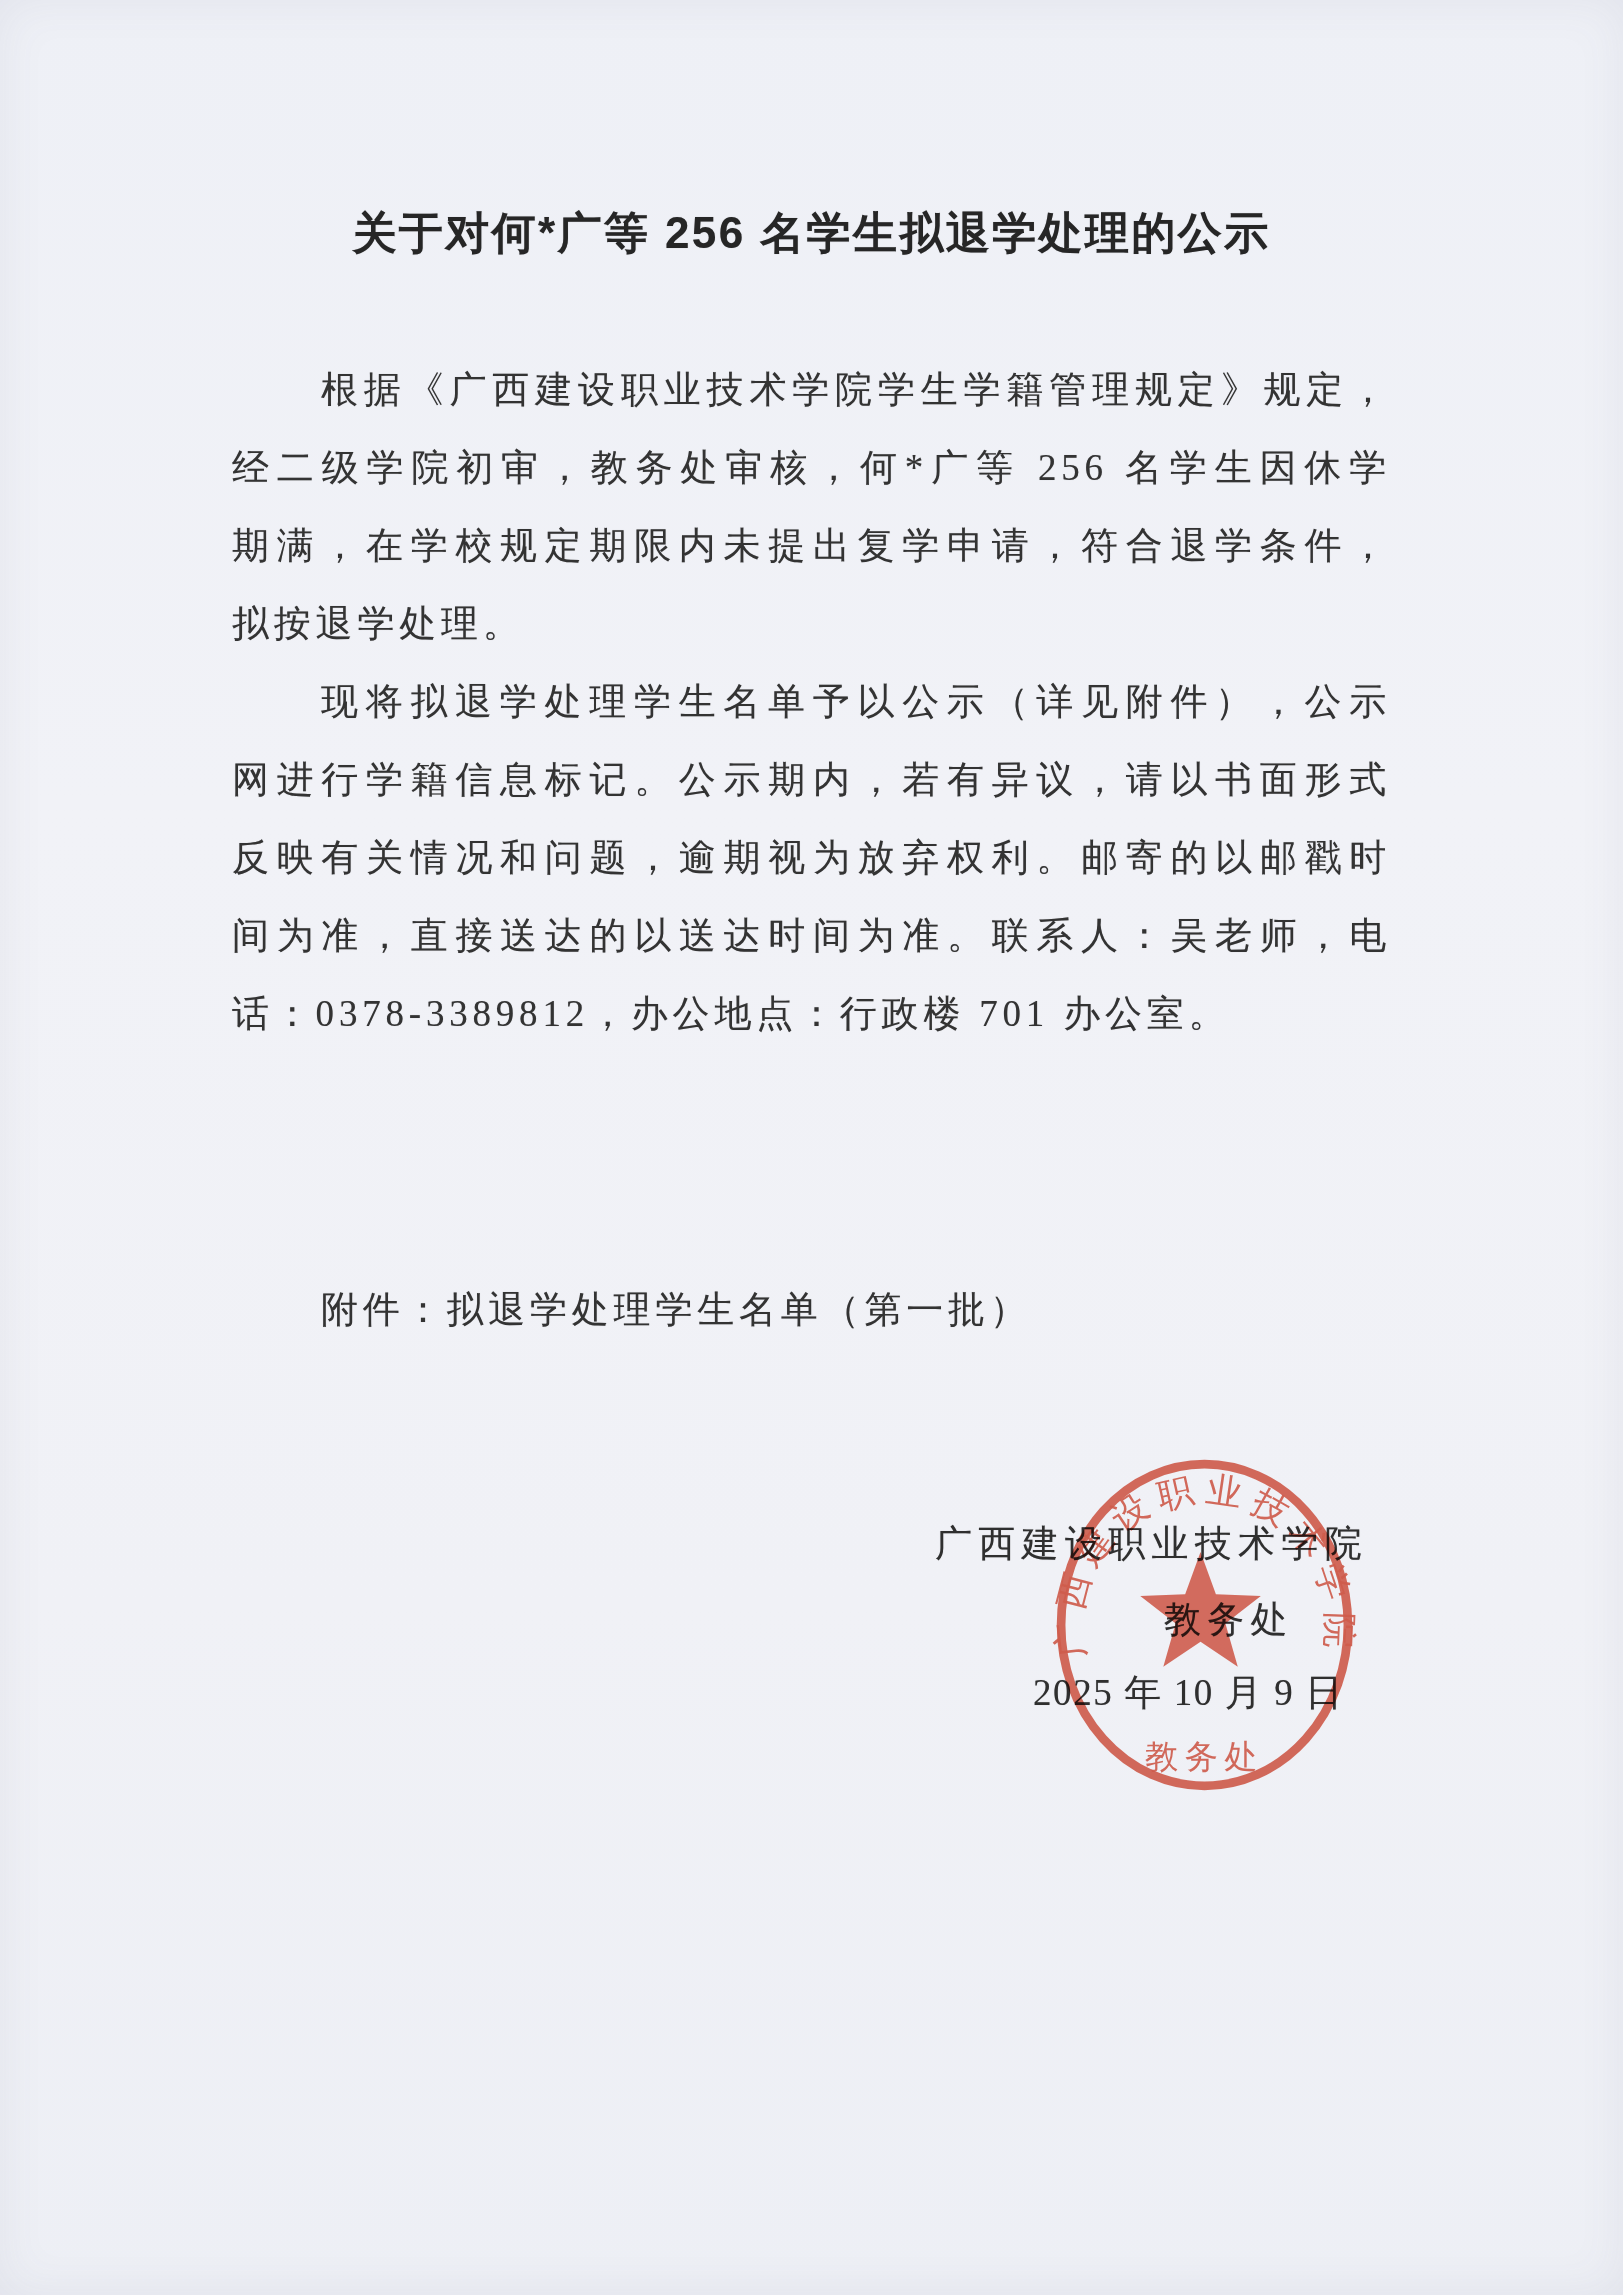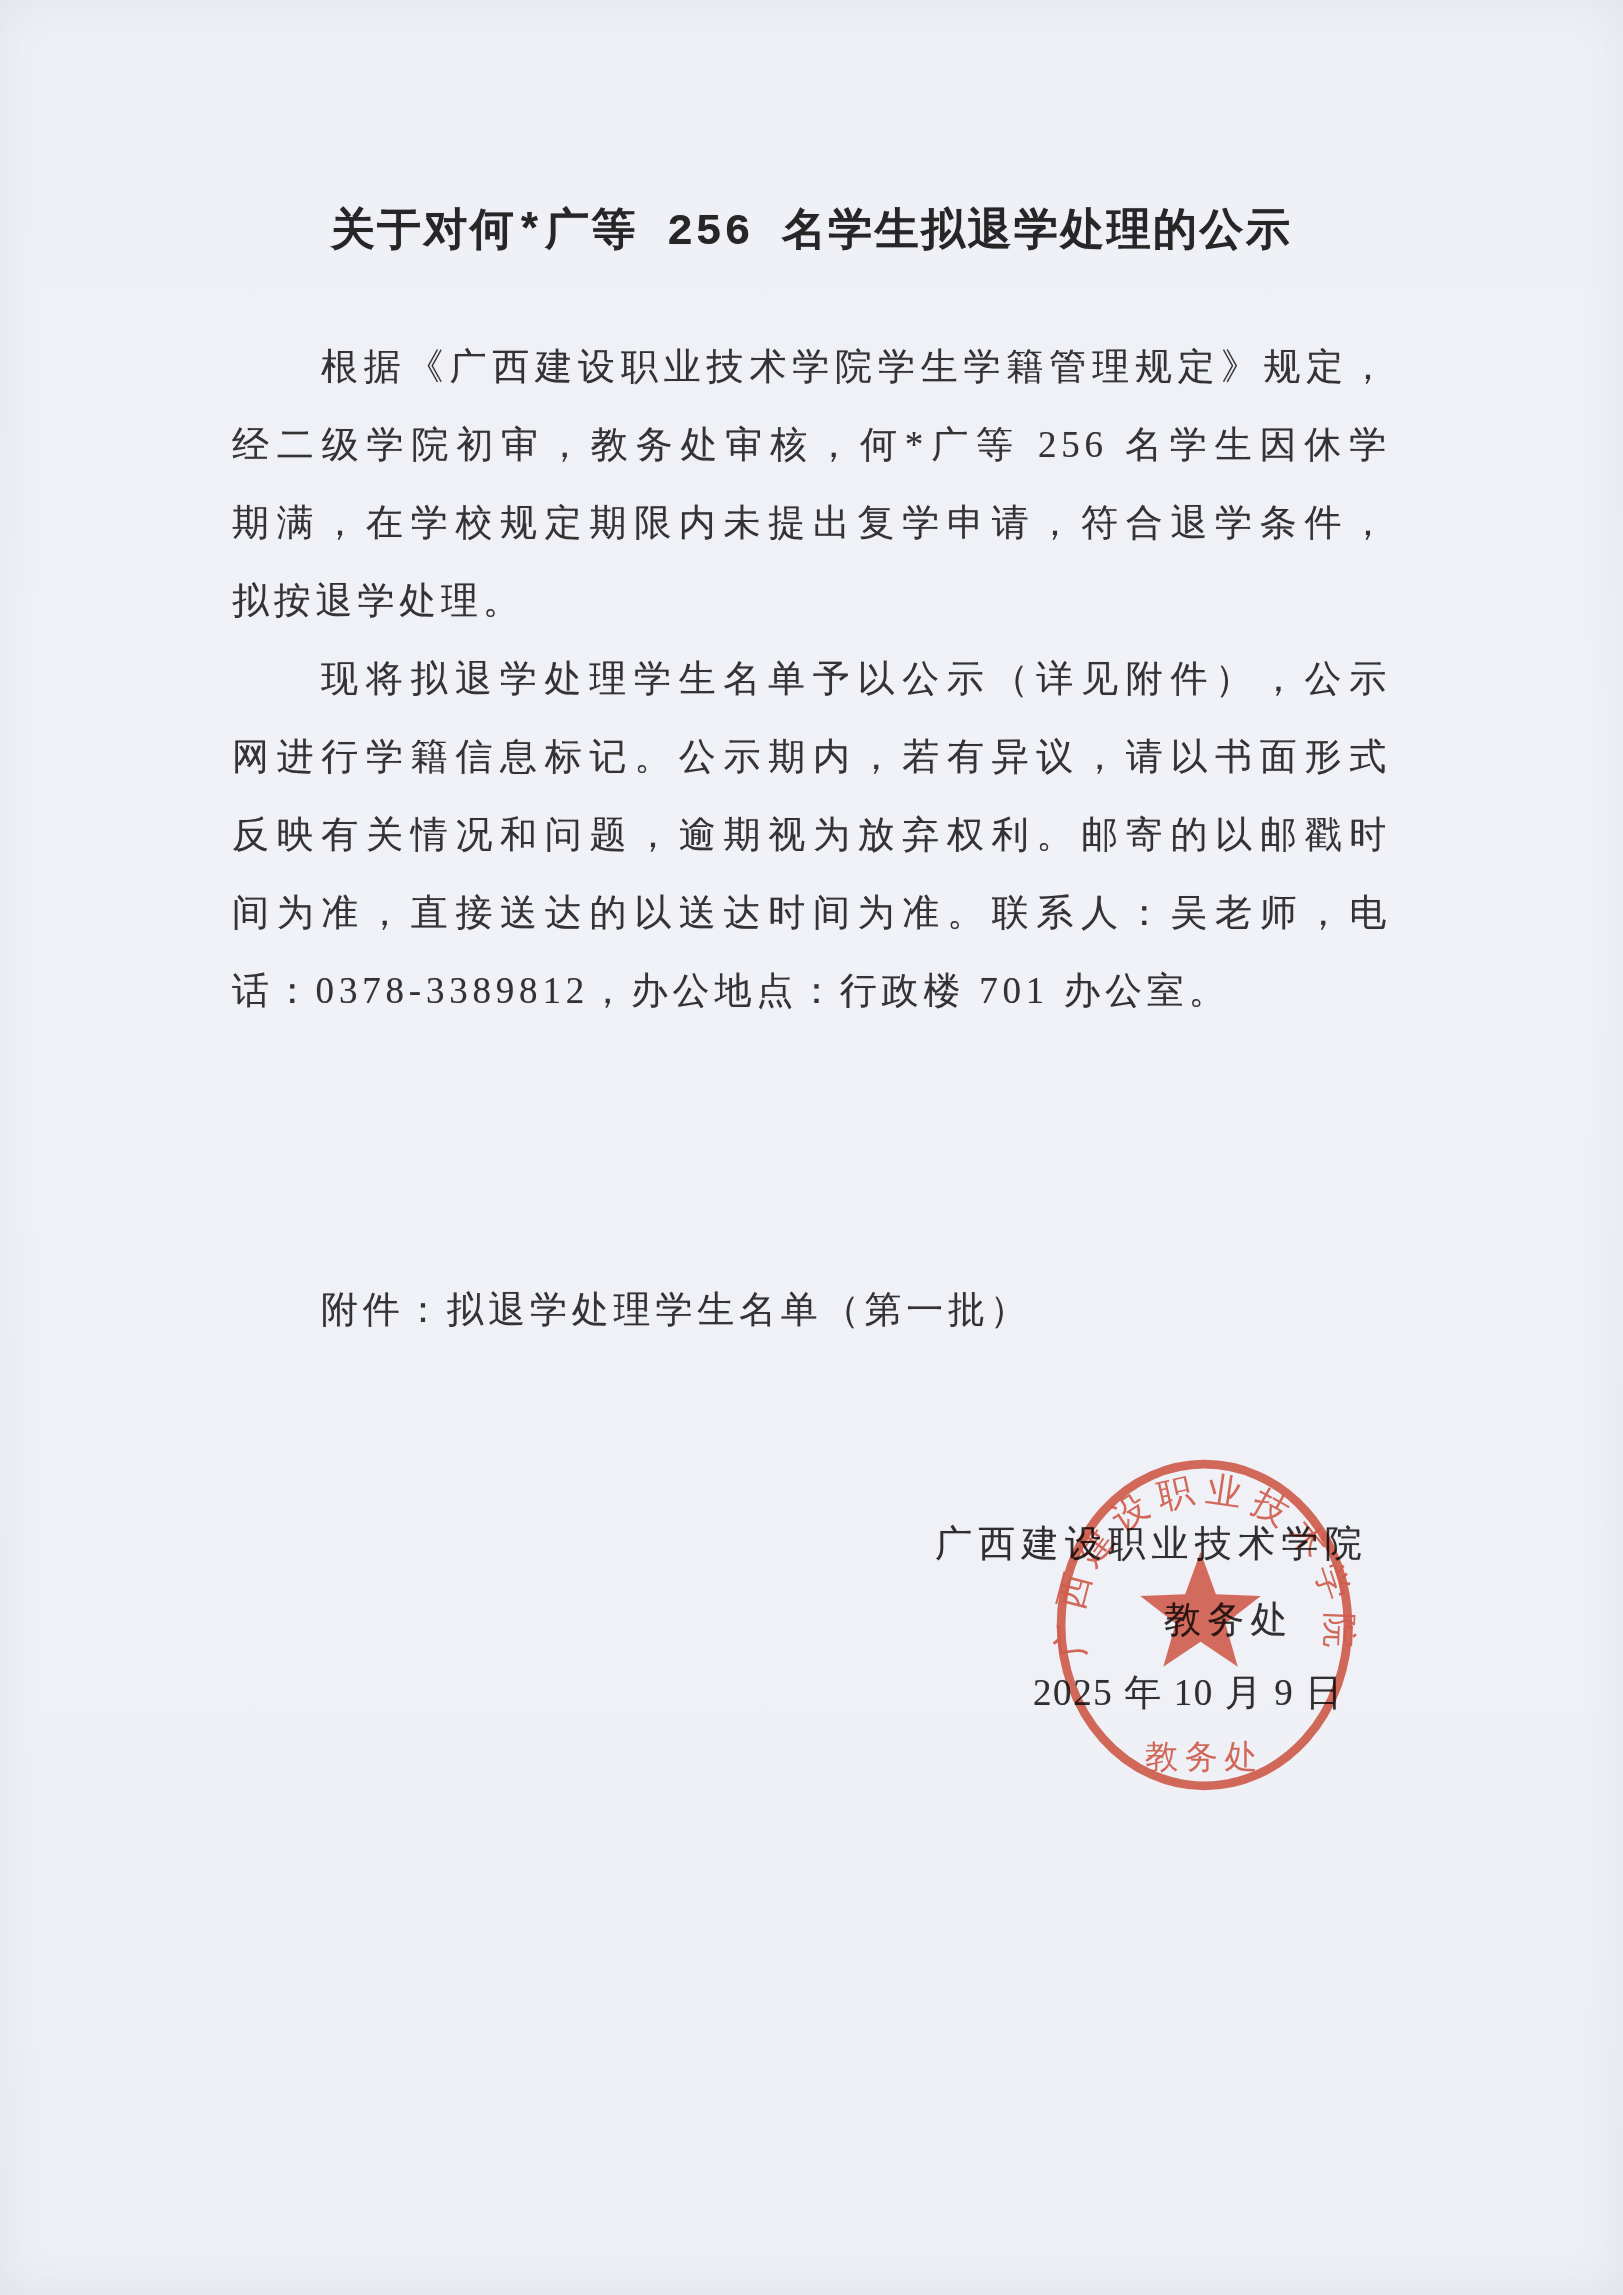--- a/index.html
+++ b/index.html
@@ -13,31 +13,31 @@
     position:relative;
     width:1623px;height:2295px;
     background:linear-gradient(180deg,#eef0f6 0%,#f1f2f7 35%,#f0f1f6 70%,#edeff5 100%);
     box-shadow:inset 0 0 48px rgba(90,95,120,0.08);
     color:#2f2f2f;
   }
   .title{
     position:absolute;
     left:0;top:201px;width:1623px;
     text-align:center;
-    font-family:Liberation Mono, monospace;
+    font-family:Liberation Sans, sans-serif;
     font-weight:700;
     font-size:44px;
     line-height:63px;
     letter-spacing:2.4px;
     color:#262626;
     text-shadow:0 0 0.8px rgba(0,0,0,0.35);
   }
   .body-block{
     position:absolute;
-    left:232px;top:328px;
+    left:232px;top:351px;
     width:1159px;
   }
   .bodyline{
     height:78px;
     line-height:78px;
     font-size:37px;
     letter-spacing:4.8px;
     white-space:nowrap;
     text-align:justify;
     text-align-last:justify;

